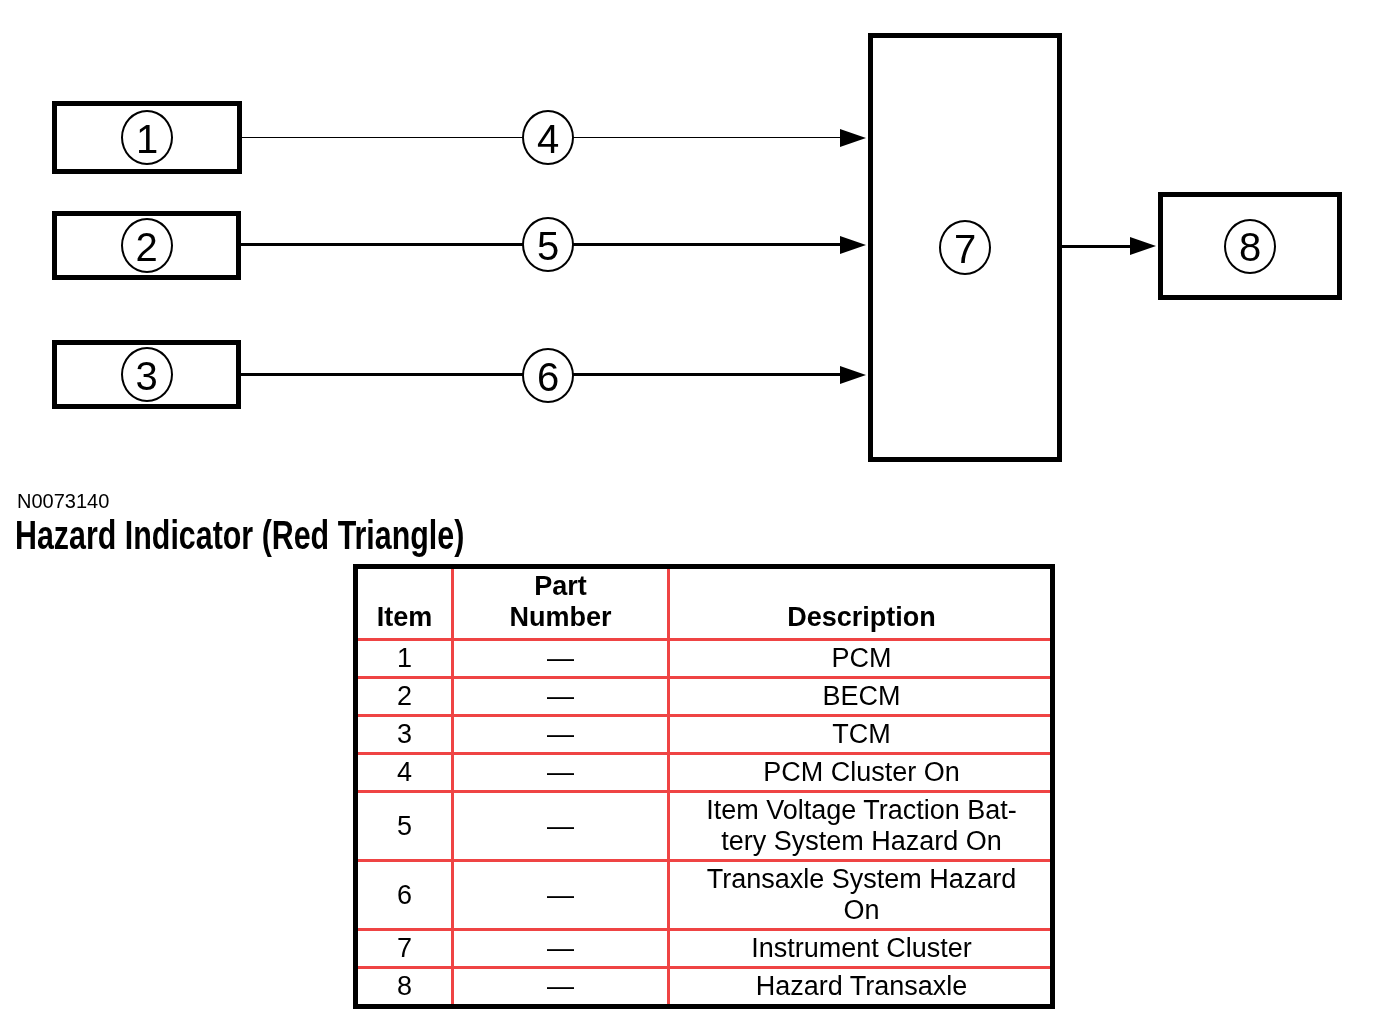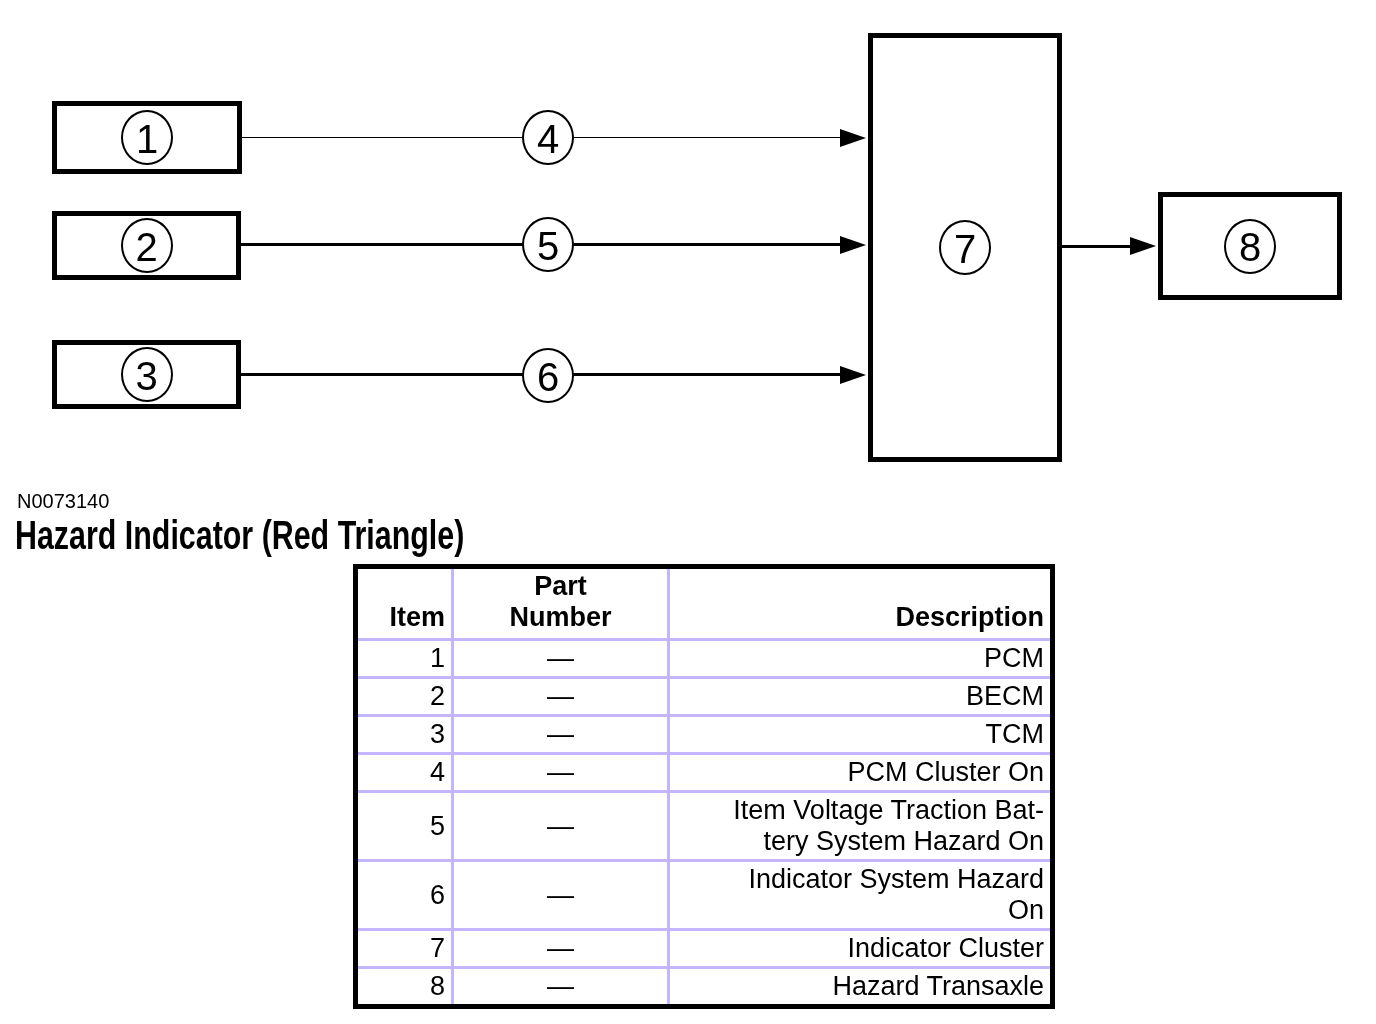--- a/index.html
+++ b/index.html
@@ -86,34 +86,34 @@
   
   .parts-table {
     position: absolute;
     left: 353px; top: 564px;
     border-collapse: collapse;
     table-layout: fixed;
     border: 5px solid #000;
     background: #fff;
   }
   .parts-table th, .parts-table td {
-    border: 3px solid #c4b5fd;
+    border: 3px solid #ef4444;
     font-size: 27px;
     line-height: 31px;
     padding: 2px 6px;
     overflow: hidden;
   }
   .parts-table th {
     font-weight: bold;
     vertical-align: bottom;
     padding-bottom: 5px;
   }
-  .col-item   { width: 81px;  text-align: right; }
+  .col-item   { width: 81px;  text-align: center; }
   .col-part   { width: 201px; text-align: center; }
-  .col-desc   { width: 365px; text-align: right; padding-left: 9px !important; white-space: pre-line; }
+  .col-desc   { width: 365px; text-align: center; padding-left: 9px !important; white-space: pre-line; }
   .hdr-row      { height: 72px; }
   .row-single   { height: 38px; }
   .row-double   { height: 69px; }
   .pre          { white-space: pre-line; }
   .parts-table td { vertical-align: middle; }
 </style>
 </head>
 <body>
 
 <div class="page">
@@ -209,27 +209,27 @@
       </tr>
       <tr class="row-double">
         <td class="col-item">5</td>
         <td class="col-part">—</td>
         <td class="col-desc">Item Voltage Traction Bat-
 tery System Hazard On</td>
       </tr>
       <tr class="row-double">
         <td class="col-item">6</td>
         <td class="col-part">—</td>
-        <td class="col-desc">Indicator System Hazard
+        <td class="col-desc">Transaxle System Hazard
 On</td>
       </tr>
       <tr class="row-single">
         <td class="col-item">7</td>
         <td class="col-part">—</td>
-        <td class="col-desc">Indicator Cluster</td>
+        <td class="col-desc">Instrument Cluster</td>
       </tr>
       <tr class="row-single">
         <td class="col-item">8</td>
         <td class="col-part">—</td>
         <td class="col-desc">Hazard Transaxle</td>
       </tr>
     </tbody>
   </table>
 
 </div>

